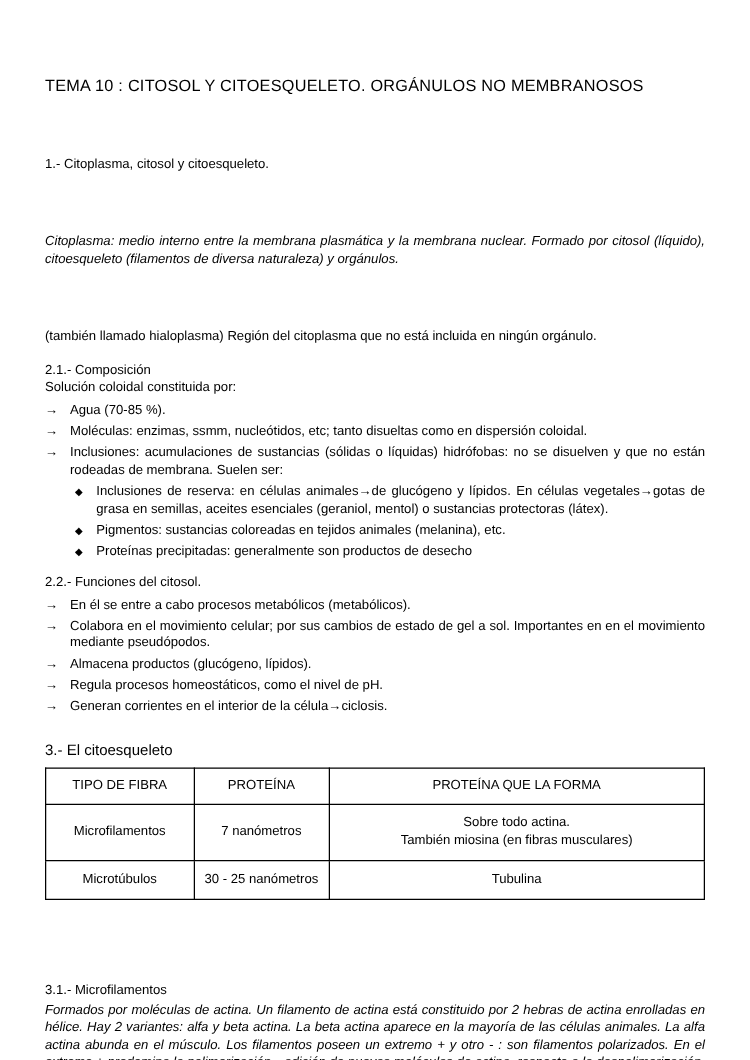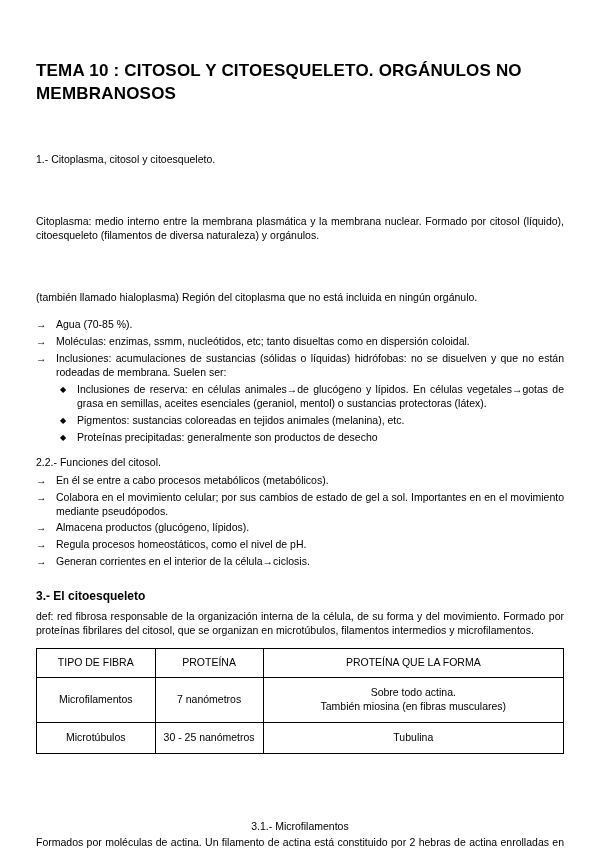--- a/index.html
+++ b/index.html
@@ -7,28 +7,28 @@
   body {
     width:600px; height:848px;
     font-family:"Liberation Sans", sans-serif;
     color:#000;
     font-size:10.5px;
     line-height:1.33;
   }
   .page { padding:60px 36px 0 36px; }
 
   .title {
-    font-size:17px;
-    font-weight:bold;
+    font-size:13px;
+    font-weight:normal;
     letter-spacing:0.2px;
     margin-bottom:22px;
   }
 
   .block { margin-bottom:13px;margin-top:48px; }
-  .just  { text-align:justify; }
+  .just  { text-align:justify;font-style:italic; }
   .u     { }
 
   .list { margin-bottom:11px; }
   .li { display:flex; margin-bottom:3px; }
   .li .mk {
     flex:0 0 20px; width:20px;
     font-weight:bold;
   }
   .li .tx { flex:1; text-align:justify; }
 
@@ -37,21 +37,21 @@
     flex:0 0 17px; width:17px;
     font-size:8px;
     padding-top:2px;
     font-weight:normal;
   }
 
   .h-tight { margin-bottom:4px; }
 
   .h3 {
     font-size:12px;
-    font-weight:bold;
+    font-weight:normal;
     margin-bottom:5px;
   }
   .defpara { margin-bottom:10px; }
 
   table.fib {
     width:100%;
     border-collapse:collapse;
     margin-bottom:66px;
   }
   table.fib th, table.fib td {
@@ -60,36 +60,40 @@
     vertical-align:middle;
     font-size:10.5px;
     font-weight:normal;
     padding:8px 6px;
   }
   table.fib th { padding:7px 6px; }
   col.c1 { width:22.5%; }
   col.c2 { width:20.5%; }
   col.c3 { width:57%; }
 
-  .h31 { margin-bottom:2px;text-align:center; }
+  .h31 { margin-bottom:2px; }
 </style>
 </head>
 <body>
 
 <div class="page">
 
   <div class="title">TEMA 10 : CITOSOL Y CITOESQUELETO. ORGÁNULOS NO MEMBRANOSOS</div>
 
   <div class="block">1.- Citoplasma, citosol y citoesqueleto.</div>
   <div class="block just">Citoplasma: medio interno entre la membrana plasmática y la membrana nuclear. Formado por citosol (líquido), citoesqueleto (filamentos de diversa naturaleza) y orgánulos.</div>
 
   <div class="block">
     <div>(también llamado hialoplasma) Región del citoplasma que no está incluida en ningún orgánulo.</div>
   </div>
 
+  <div class="h-tight">
+    <div>2.1.- Composición</div>
+    <div>Solución coloidal constituida por:</div>
+  </div>
 
   <div class="list">
     <div class="li">
       <span class="mk">→</span>
       <span class="tx">Agua (70-85 %).</span>
     </div>
     <div class="li">
       <span class="mk">→</span>
       <span class="tx">Moléculas: enzimas, ssmm, nucleótidos, etc; tanto disueltas como en dispersión coloidal.</span>
     </div>
@@ -133,21 +137,20 @@
       <span class="mk">→</span>
       <span class="tx"><span>Regula </span><span class="u">procesos homeostáticos</span><span>, como el nivel de pH.</span></span>
     </div>
     <div class="li">
       <span class="mk">→</span>
       <span class="tx"><span>Generan corrientes en el interior de la célula→ciclosis.</span><span class="u"></span><span></span></span>
     </div>
   </div>
 
   <div class="h3">3.- El citoesqueleto</div>
-  <div class="just defpara">def: red fibrosa responsable de la organización interna de la célula, de su forma y del movimiento. Formado por proteínas fibrilares del citosol, que se organizan en microtúbulos, filamentos intermedios y microfilamentos.</div>
 
   <table class="fib">
     <colgroup>
         <col class="c1">
         <col class="c2">
         <col class="c3">
       </colgroup>
     <thead>
       <tr>
         <th>TIPO DE FIBRA</th>

